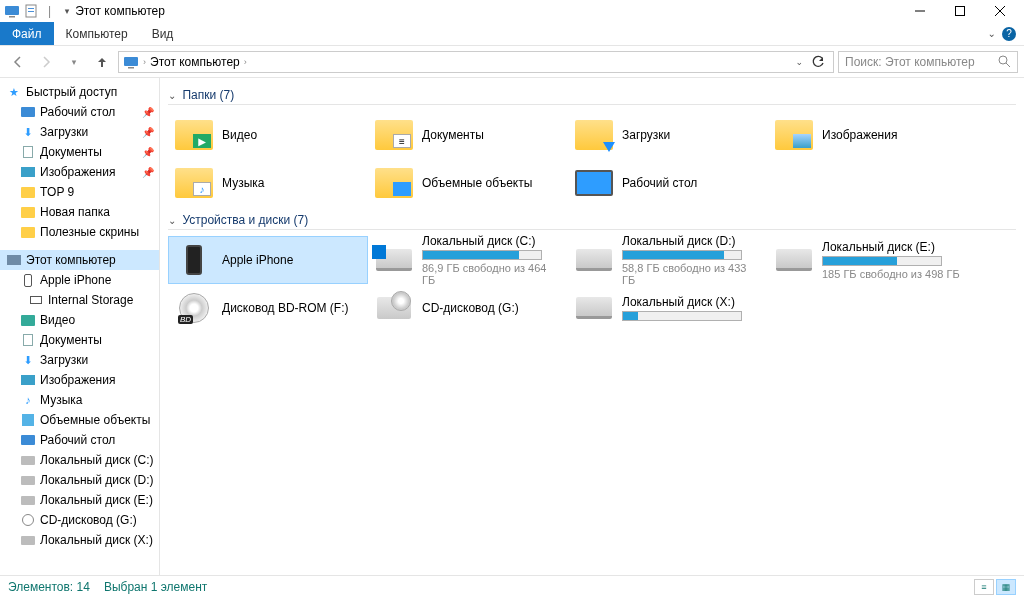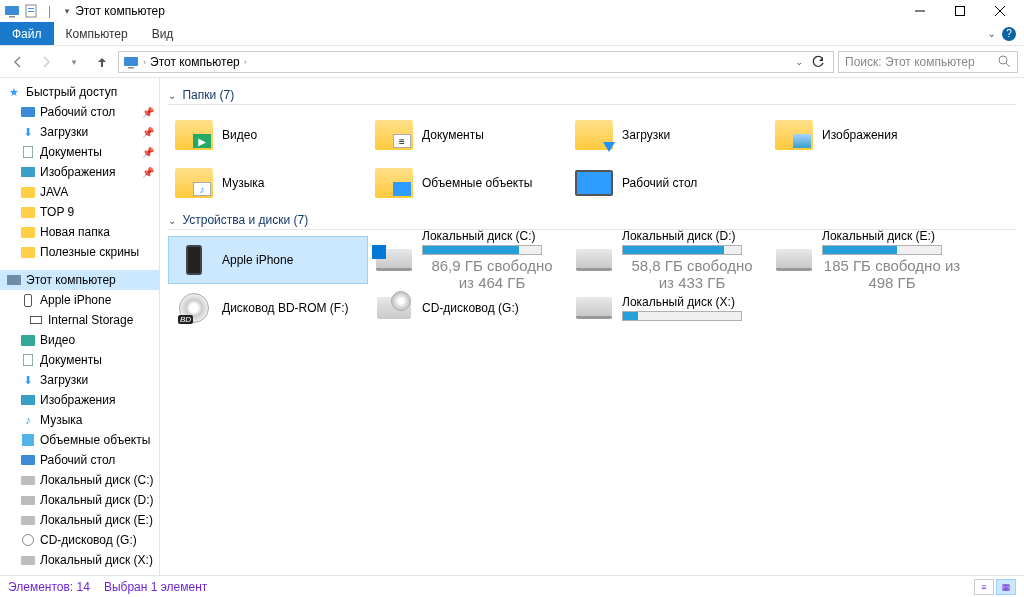--- a/index.html
+++ b/index.html
@@ -66,42 +66,42 @@
 .grouphdr { display: flex; align-items: center; gap: 6px; color: #153a6d; font-size: 12px; margin: 6px 0 6px 0; border-bottom: 1px solid #e5e5e5; padding-bottom: 2px; }
 .grouphdr .chev { font-size: 10px; color: #555; }
 .grid { display: flex; flex-wrap: wrap; }
 .tile { width: 200px; height: 48px; display: flex; align-items: center; gap: 8px; padding: 2px 5px; border: 1px solid transparent;}
 .tile.sel { background: #cce8ff; border: 1px solid #98d1ff; }
 .tile .ticon { width: 40px; height: 40px; display: flex; align-items: center; justify-content: center; }
 .tile .tinfo { display: flex; flex-direction: column; gap: 2px; flex: 1; }
 .tile .tname { font-size: 12px; }
 .tile .tbar { width: 120px; height: 10px; border: 1px solid #b0b0b0; background: #f0f0f0; position: relative; }
 .tile .tbar .fill { position: absolute; left: 0; top: 0; bottom: 0; background: #26a0da; }
-.tile .tfree { font-size: 15px; color: #888; text-align: center; }
+.tile .tfree { font-size: 11px; color: #888; }
 
 
 .bigfold { width: 38px; height: 30px; background: linear-gradient(#ffe08a,#ffc93c); border-radius: 2px; position: relative; }
 .bigfold .inset { position: absolute; right: 2px; bottom: 2px; width: 18px; height: 14px; background: #fff; border: 1px solid #aaa; display: flex; align-items: center; justify-content: center; font-size: 10px; }
 .bigfold .inset.blue { background: #2e9dff; border: none; }
 .bigfold .inset.play { background: #2a6; border: none; color: #fff; }
 .bigfold .inset.pic { background: linear-gradient(#a6d4ff,#3aa0c9); border: none; }
 .bigfold.arrow::after { content: ""; position: absolute; right: -2px; bottom: -2px; width: 0; height: 0; border-left: 6px solid transparent; border-right: 6px solid transparent; border-top: 10px solid #1e90ff; transform: rotate(0deg);}
 .bigdesk { width: 38px; height: 26px; background: #2e9dff; border-radius: 2px; border: 2px solid #555; }
 
 
 .bigdrive { width: 36px; height: 22px; background: linear-gradient(#e8e8e8,#c9c9c9); border-radius: 2px; border-bottom: 3px solid #999; position: relative; }
 .bigdrive.win::after { content: ""; position: absolute; left: -4px; top: -4px; width: 14px; height: 14px; background: #0078d7; }
 .bigphone { width: 16px; height: 30px; background: #222; border-radius: 3px; border: 2px solid #444; }
 .bigdisc { width: 30px; height: 30px; border-radius: 50%; background: radial-gradient(circle,#fff 20%,#ccc 40%,#eee 70%); border: 1px solid #aaa; position: relative; font-style: italic; }
 .bigdisc .bd { position: absolute; left: -2px; bottom: -2px; background: #222; color: #fff; font-size: 8px; padding: 0 2px; border-radius: 2px; }
 .bigdiscbox { width: 34px; height: 22px; background: linear-gradient(#e8e8e8,#c9c9c9); border-radius: 2px; position: relative; }
 .bigdiscbox::after { content: ""; position: absolute; right: 0; top: -6px; width: 18px; height: 18px; border-radius: 50%; background: radial-gradient(circle,#fff 20%,#ccc 60%); border: 1px solid #aaa; }
 
 
-.statusbar { height: 22px; border-top: 1px solid #e5e5e5; display: flex; align-items: center; padding: 0 8px; font-size: 12px; color: #6d28d9; gap: 14px; }
+.statusbar { height: 22px; border-top: 1px solid #e5e5e5; display: flex; align-items: center; padding: 0 8px; font-size: 12px; color: #0f766e; gap: 14px; }
 .statusbar .views { margin-left: auto; display: flex; gap: 2px; }
 .viewbtn { width: 20px; height: 16px; border: 1px solid #ccc; display: flex; align-items: center; justify-content: center; font-size: 9px; }
 .viewbtn.active { background: #cce8ff; border-color: #98d1ff; }
 
 svg { display: block; }
 </style>
 </head>
 <body>
 
 <div class="titlebar">
@@ -230,26 +230,20 @@
         <span class="ico">
           <span class="i-img"></span>
         </span>
         <span>Изображения</span>
         <span class="pin">📌</span>
       </div>
     <div class="node l1">
         <span class="ico">
           <span class="i-fold"></span>
         </span>
-        <span>JAVA</span>
-      </div>
-    <div class="node l1">
-        <span class="ico">
-          <span class="i-fold"></span>
-        </span>
         <span>TOP 9</span>
       </div>
     <div class="node l1">
         <span class="ico">
           <span class="i-fold"></span>
         </span>
         <span>Новая папка</span>
       </div>
     <div class="node l1">
         <span class="ico">

